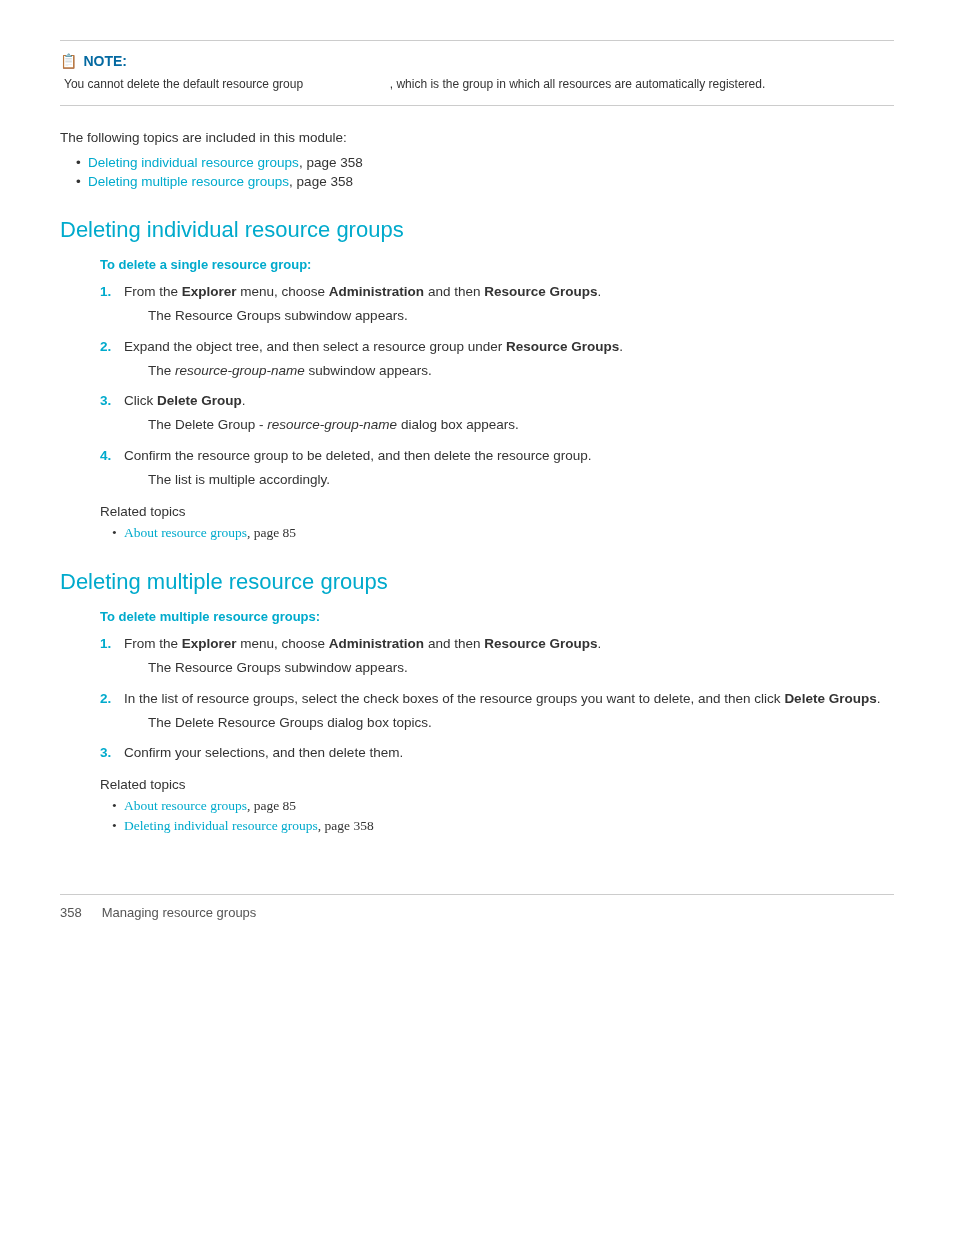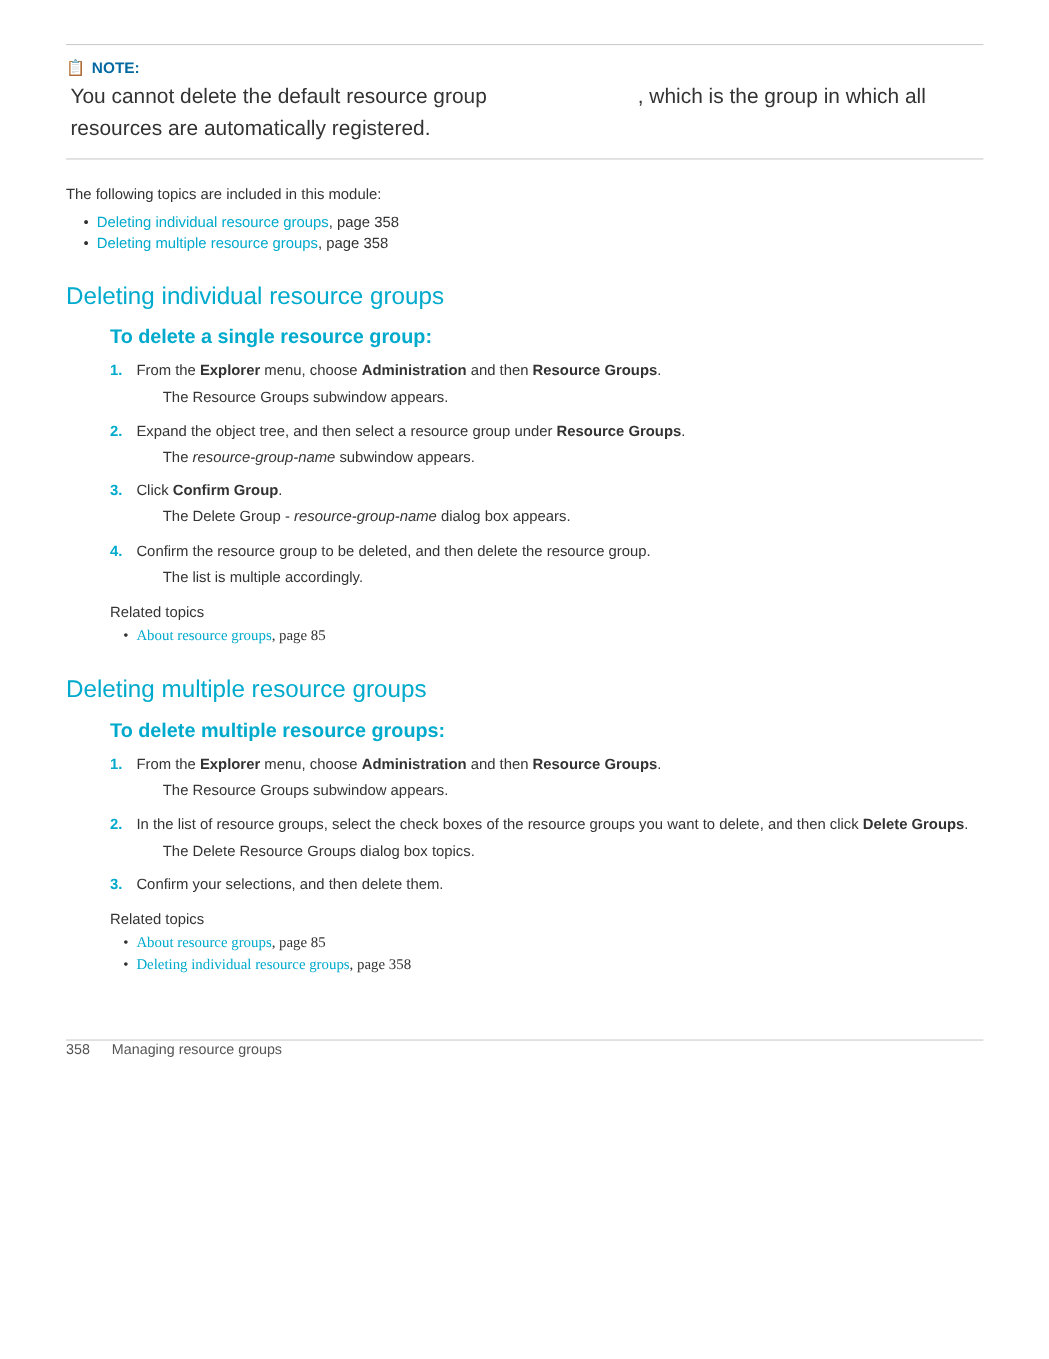--- a/index.html
+++ b/index.html
@@ -43,21 +43,21 @@
     }
 
     .note-label {
       color: #0369a1;
       font-weight: bold;
       font-size: 14px;
     }
 
     .note-content {
       padding-left: 4px;
-      font-size: 19px;
+      font-size: 12px;
       line-height: 1.5;
       color: #333;
     }
 
     
     .intro-text {
       font-size: 13.5px;
       margin-bottom: 10px;
       color: #333;
     }
@@ -92,21 +92,21 @@
     .section-title {
       color: #00aacc;
       font-size: 22px;
       font-weight: normal;
       margin-bottom: 14px;
       margin-top: 10px;
     }
 
     .subsection-title {
       color: #00aacc;
-      font-size: 18px;
+      font-size: 13px;
       font-weight: bold;
       margin-bottom: 10px;
       padding-left: 40px;
     }
 
     
     .steps-list {
       list-style: none;
       padding-left: 40px;
       margin-bottom: 14px;
@@ -174,20 +174,21 @@
 
     .related-list a {
       color: #00aacc;
       text-decoration: none;
     }
 
     
     .page-footer {
       border-top: 1px solid #ccc;
       margin-top: 60px;
+      padding-top: 10px;
       font-size: 13px;
       color: #555;
       display: flex;
       gap: 20px;
     }
 
     .footer-page-num {
       font-weight: normal;
       color: #555;
     }
@@ -239,21 +240,21 @@
     <li>
       <span class="step-number">2.</span>
       Expand the object tree, and then select a resource group under <span class="bold">Resource Groups</span>.
     </li>
     <li style="list-style:none; padding-left:24px;">
       <div class="step-note">The <span class="italic">resource-group-name</span> subwindow appears.</div>
     </li>
 
     <li>
       <span class="step-number">3.</span>
-      Click <span class="bold">Confirm Group</span>.
+      Click <span class="bold">Delete Group</span>.
     </li>
     <li style="list-style:none; padding-left:24px;">
       <div class="step-note">The Delete Group - <span class="italic">resource-group-name</span> dialog box appears.</div>
     </li>
 
     <li>
       <span class="step-number">4.</span>
       Confirm the resource group to be deleted, and then delete the resource group.
     </li>
     <li style="list-style:none; padding-left:24px;">

